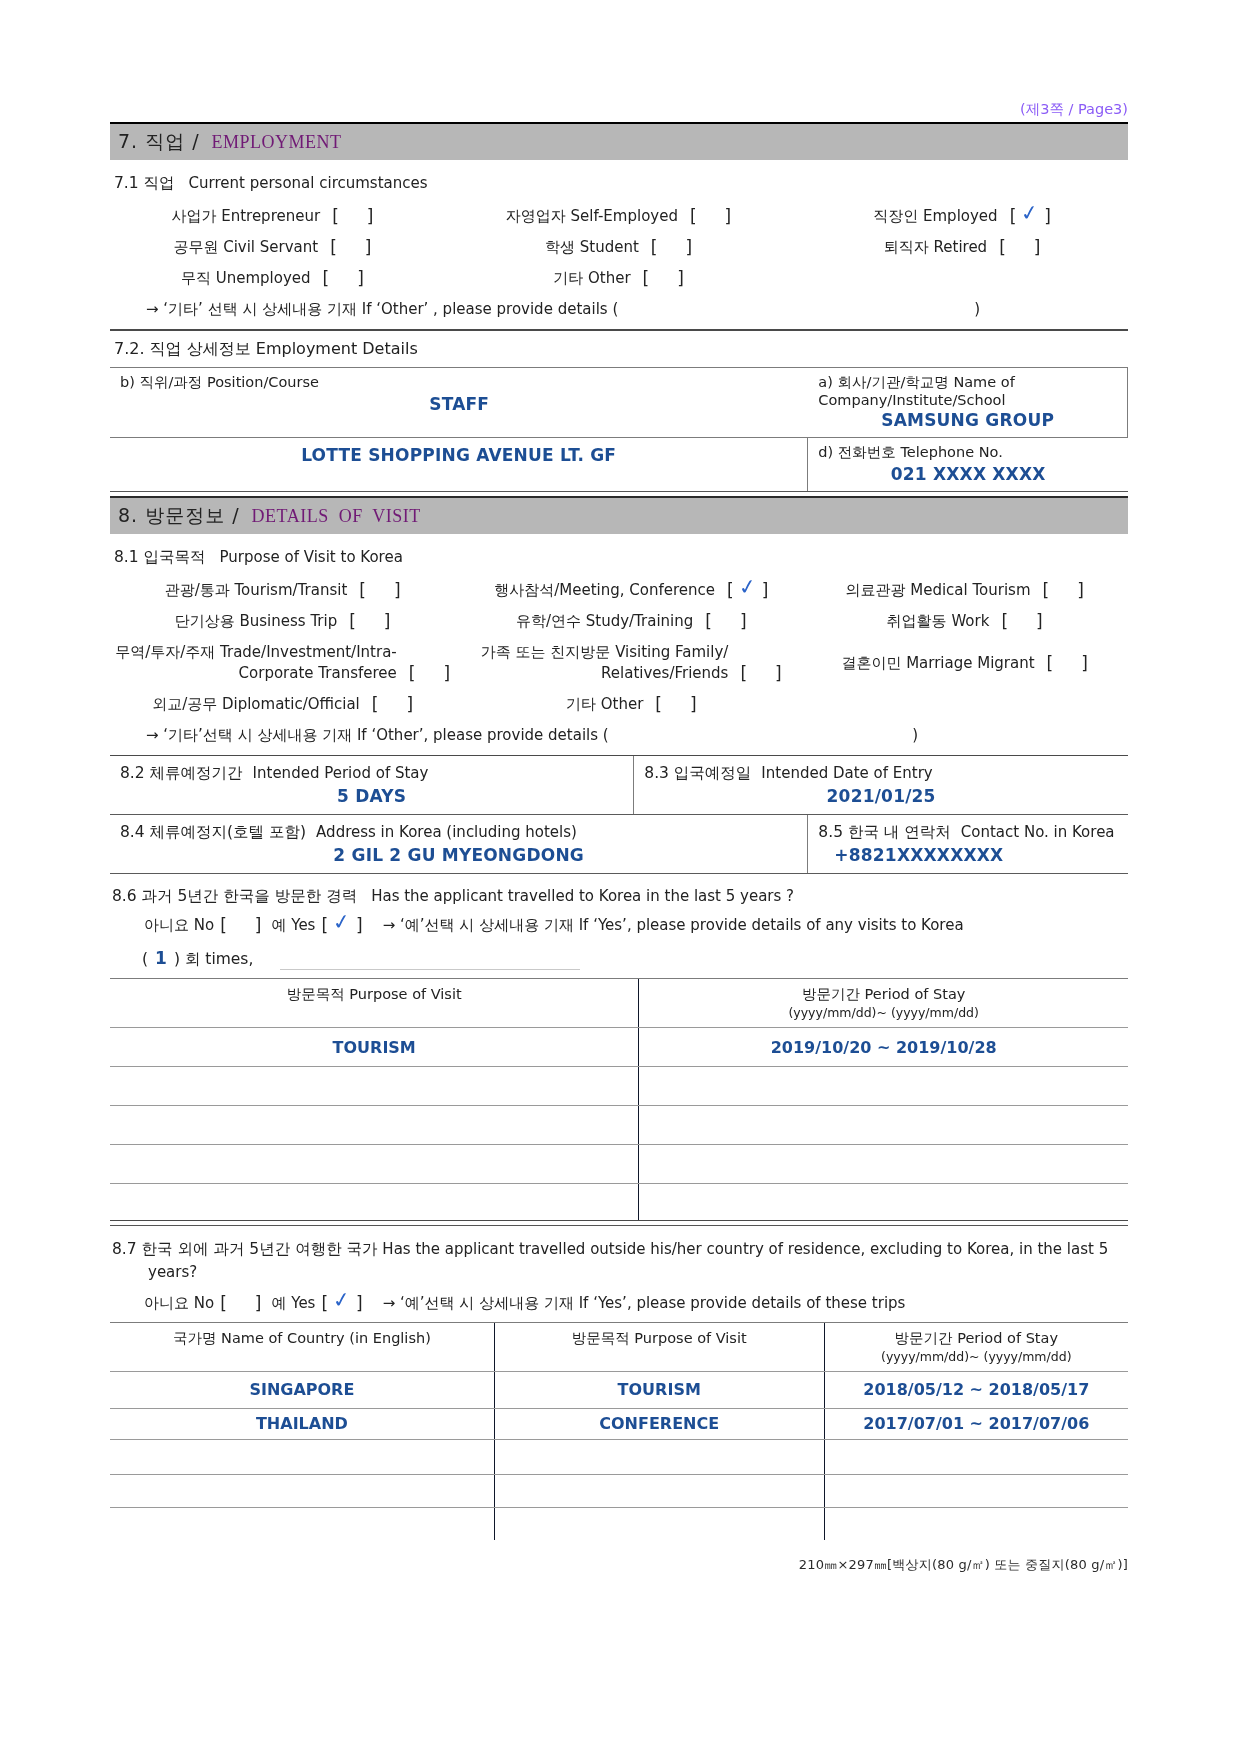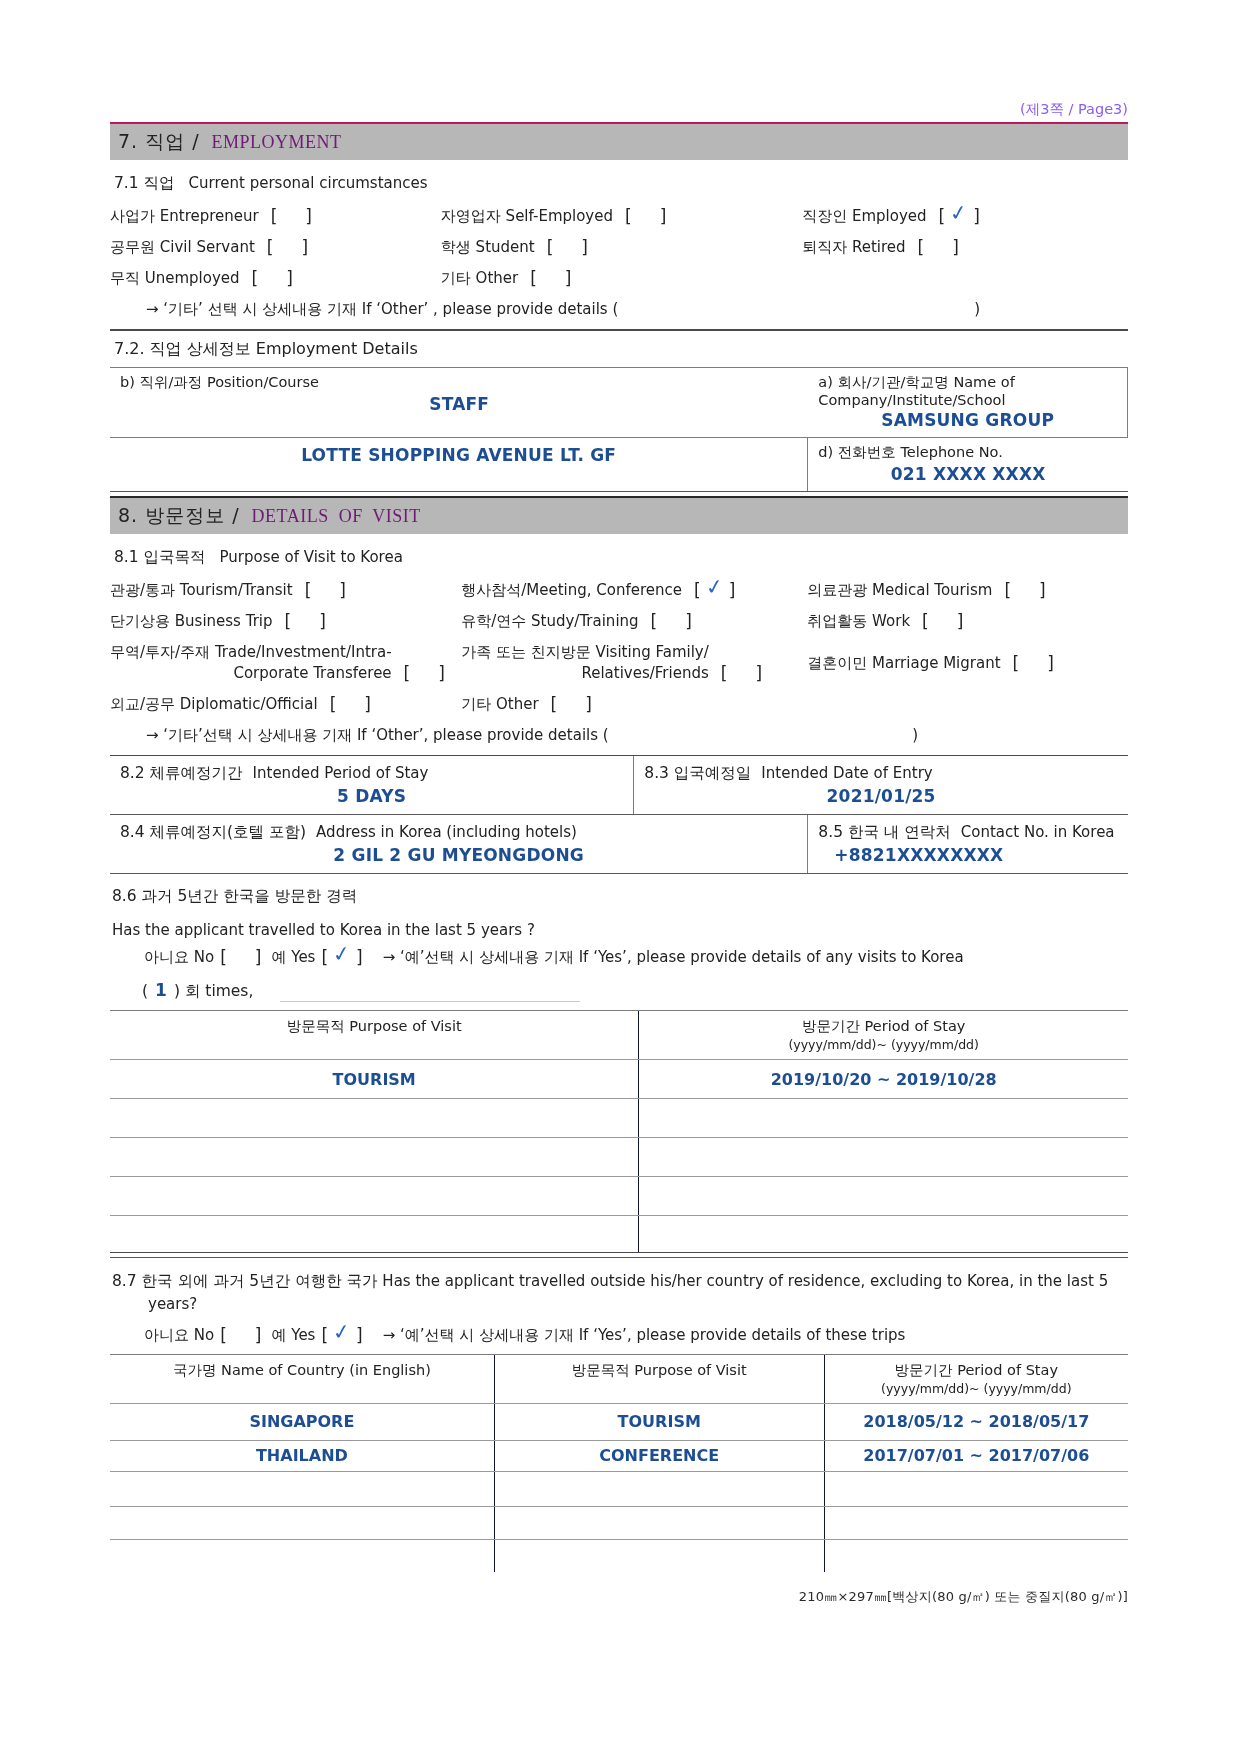--- a/index.html
+++ b/index.html
@@ -12,35 +12,35 @@
   html,body{margin:0;padding:0;background:#ffffff;}
   .page{
     width:1240px;height:1753px;box-sizing:border-box;overflow:hidden;
     background:#ffffff;color:#222;
     font-family:"DejaVu Sans","Liberation Sans",sans-serif;
     padding:100px 112px 0 110px;position:relative;
   }
   .page-label{text-align:right;font-size:14.5px;margin-bottom:3px;color:#8b5cf6;}
 
   
-  .bar{background:var(--bar-gray);border-top:2px solid #be185d;height:38px;
+  .bar{background:var(--bar-gray);border-top:2px solid #000000;height:38px;
        display:flex;align-items:center;gap:12px;padding-left:8px;box-sizing:border-box;}
   .bar .ko{font-size:19px;letter-spacing:1px;}
   .bar .en{font-family:"Liberation Serif","DejaVu Serif",serif;font-weight:400;
            font-size:18px;letter-spacing:.5px;word-spacing:5px;color:#701a75;}
 
   .qline{display:flex;gap:14px;align-items:baseline;margin:13px 0 4px 4px;}
   .qline .ko{font-size:15.5px;}
   .qline .sub{font-size:15px;}
 
   
   .optrow{display:grid;}
   .grid71{grid-template-columns:32.5% 35.5% 32%;}
   .grid81{grid-template-columns:34.5% 34% 31.5%;}
-  .opt{display:flex;justify-content:flex-start;align-items:flex-end;gap:12px;
+  .opt{display:flex;justify-content:center;align-items:flex-end;gap:12px;
        padding:8px 6px 2px 0;font-size:15px;cursor:default;}
   .opt.vcenter{align-items:center;}
   .opt-label{white-space:pre-line;text-align:right;line-height:1.4;}
   .cb{display:inline-flex;align-items:center;font-size:17px;color:#222;line-height:1;}
   .cb::before{content:"[";}
   .cb::after{content:"]";}
   .cb .ck{display:inline-block;width:28px;text-align:center;color:var(--check-blue);
           font-weight:700;font-size:21px;transform:rotate(-8deg) translateY(-3px);}
 
   .note-line{display:flex;align-items:baseline;font-size:15px;padding-left:36px;margin:9px 0 10px;}
@@ -66,21 +66,21 @@
   .pairblock{display:grid;border-bottom:1.5px solid #5a5a5a;}
   .b8283{grid-template-columns:51.5% 48.5%;border-top:1.5px solid #4a4a4a;margin-top:4px;}
   .b8485{grid-template-columns:68.6% 31.4%;}
   .bcell{padding:7px 10px 8px;box-sizing:border-box;}
   .bcell.l{border-right:1px solid var(--line);}
   .blbl{display:flex;gap:10px;align-items:baseline;}
   .blbl .ko{font-size:15.5px;}
   .blbl .sub{font-size:15px;}
 
   .qblock{font-size:15px;margin-top:12px;}
-  .qrow{display:flex;gap:14px;align-items:baseline;padding-left:2px;flex-direction:column;}
+  .qrow{display:flex;gap:14px;align-items:baseline;padding-left:2px;}
   .qrow .ko{font-size:15.5px;}
   .yesno{display:flex;align-items:center;gap:10px;padding-left:34px;margin-top:8px;font-size:15px;}
   .yn-opt{display:inline-flex;align-items:center;gap:6px;}
   .yesno .note{margin-left:10px;}
   .times{display:flex;align-items:baseline;gap:7px;padding-left:32px;margin-top:12px;font-size:15.5px;}
   .times .tv{color:var(--value-blue);font-weight:700;font-size:17px;}
   .times .fill{width:300px;border-bottom:1px solid #c9c9c9;align-self:flex-end;margin-left:20px;height:1px;}
 
   
   .vtable{border-top:1px solid var(--line);margin-top:8px;}

